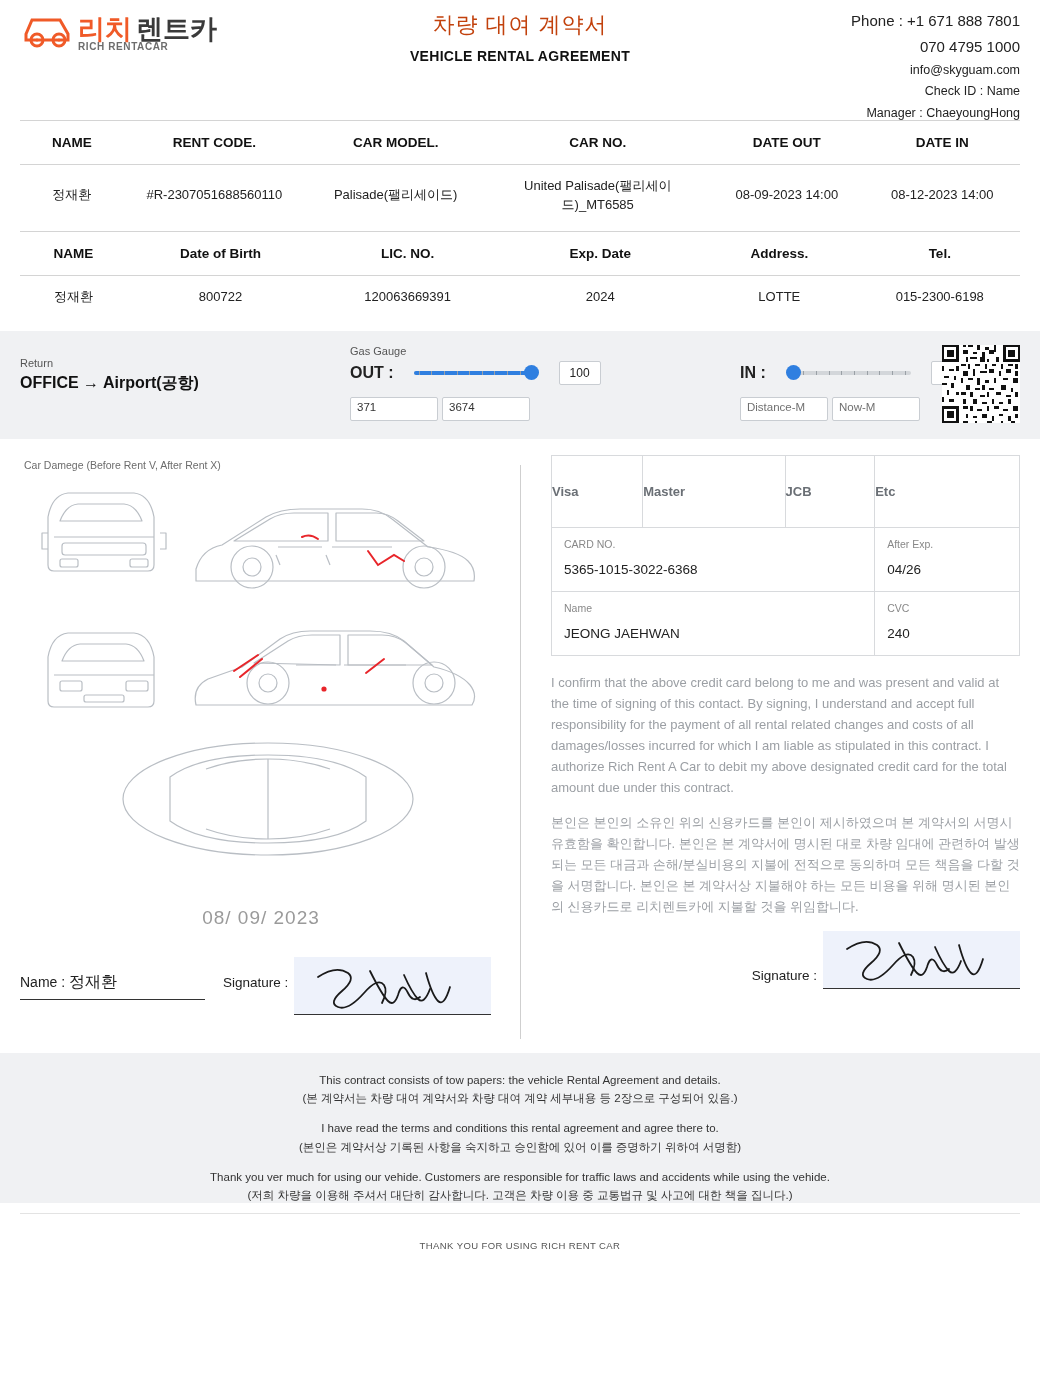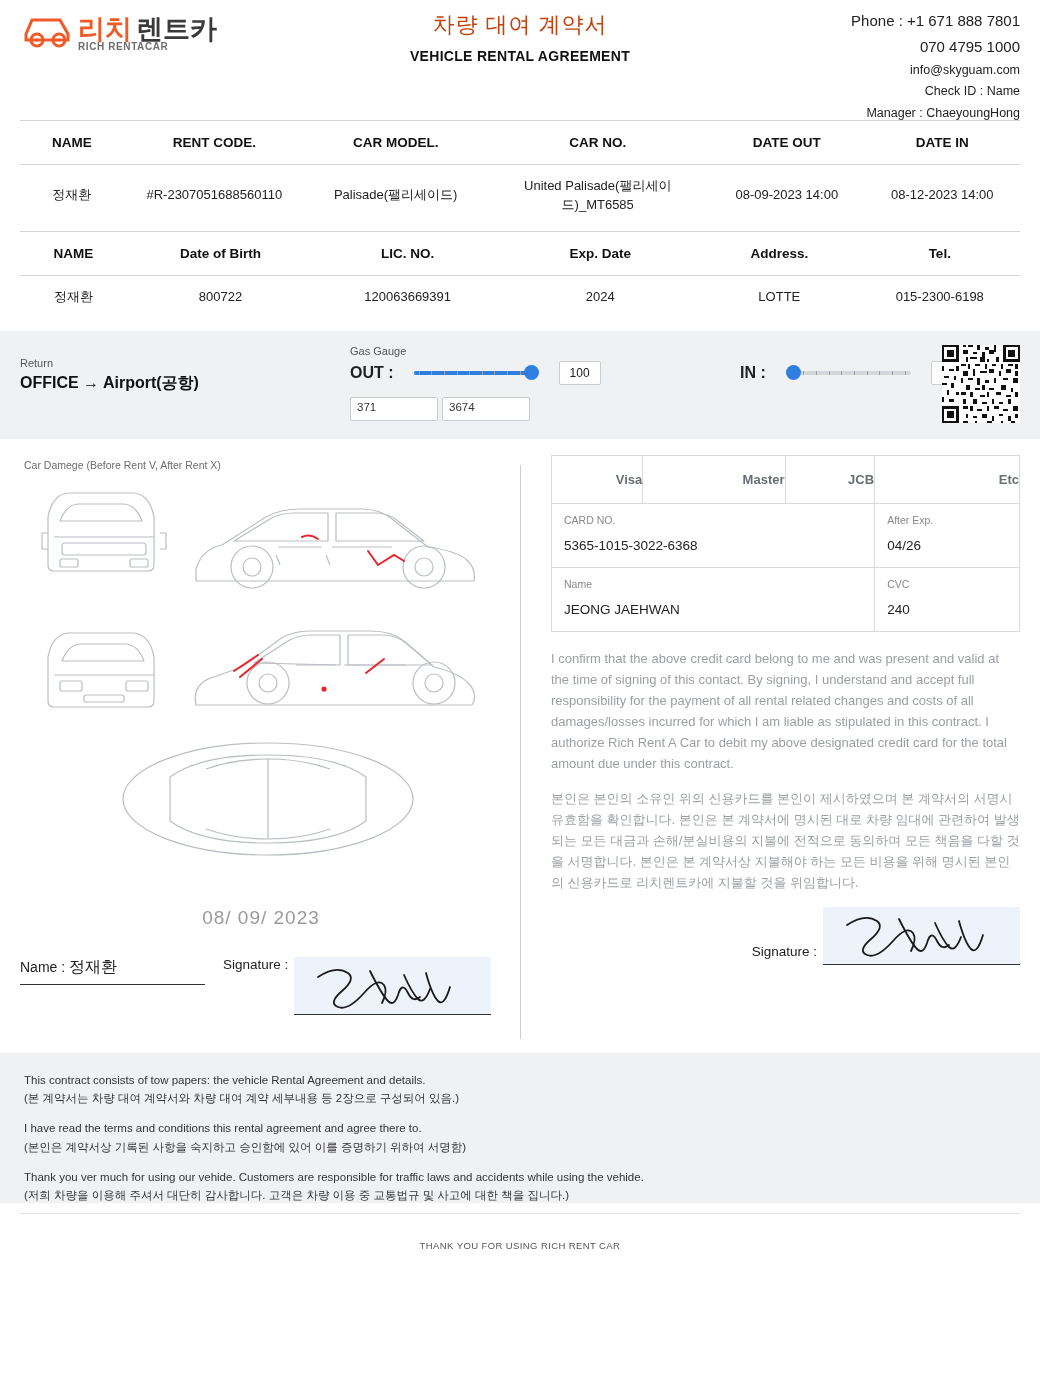--- a/index.html
+++ b/index.html
@@ -54,40 +54,40 @@
   .in-col { width:300px; padding-left:20px; }
   .qr { position:absolute; right:20px; top:14px; }
 
   
   .body-area { display:flex; padding:16px 20px 0 20px; height:600px; }
   .left-col { width:500px; position:relative; padding-right:18px; }
   .divider { width:1px; background:#cfcfcf; margin:10px 0 0 0; }
   .right-col { flex:1; padding-left:30px; }
   .damage-label { font-size:10.5px; color:#6c6c6c; margin:4px 0 6px 4px; }
   .date-big { text-align:center; font-size:19px; color:#9a9a9a; letter-spacing:1px; margin-top:6px; }
-  .sign-row { display:flex; align-items:flex-start; margin-top:28px; }
+  .sign-row { display:flex; align-items:center; margin-top:28px; }
   .name-field { width:185px; border-bottom:1px solid #333; padding-bottom:6px; font-size:14px; }
   .name-val { font-size:16px; }
   .sig-label { font-size:13.5px; margin:0 6px 6px 18px; }
   .sig-box { width:197px; height:58px; background:#eef2fb; border-bottom:1px solid #333; position:relative; }
 
   
   table.card { width:100%; border-collapse:collapse; }
   table.card td { border:1px solid #d8dadd; }
-  .cardtype { text-align:right; font-size:13px; font-weight:bold; color:#6a6f75; padding:16px 0; }
+  .cardtype { text-align:left; font-size:13px; font-weight:bold; color:#6a6f75; padding:28px 0; }
   .cardcell { padding:10px 12px 14px 12px; }
   .cardcell .k { font-size:10.5px; color:#888; margin-bottom:12px; }
   .cardcell .v { font-size:13.5px; color:#222; }
   .confirm { font-size:13px; line-height:1.62; color:#9b9fa4; margin-top:16px; }
   .confirm p { margin:0 0 14px 0; }
   .sig-row-right { display:flex; align-items:flex-end; justify-content:flex-end; margin-top:10px; }
   .sig-box2 { width:197px; height:58px; background:#eef2fb; border-bottom:1px solid #333; position:relative; }
 
   
-  .footer { background:#f0f1f3; margin-top:14px; padding:18px 24px 20px 24px; font-size:11.5px; color:#333; line-height:1.6; height:150px; }
+  .footer { background:#f0f1f3; margin-top:14px; padding:18px 24px 20px 24px; font-size:11.5px; color:#333; line-height:1.6; height:150px;text-align:center; }
   .footer p { margin:0 0 12px 0; }
   .thankyou { text-align:center; font-size:9.5px; color:#555; letter-spacing:0.4px; padding-top:26px; border-top:1px solid #e3e3e3; margin:10px 20px 0 20px; }
 </style>
 </head>
 <body>
 
 <div class="page">
 
   <div class="header">
     <div class="logo">
@@ -210,20 +210,24 @@
               <i></i>
               <i></i>
               <i></i>
               <i></i>
               <i></i>
               <i></i>
             </span>
           <span class="knob" style="left:0px"></span>
         </span>
         <span class="numbox">0</span>
+      </div>
+      <div class="inputs-row">
+        <span class="txtbox ph">Distance-M</span>
+        <span class="txtbox ph">Now-M</span>
       </div>
     </div>
 
     <div class="qr">
       <svg width="78" height="78" viewBox="0 0 33 33" shape-rendering="crispEdges">
         <rect width="33" height="33" fill="#fff"></rect>
         <g fill="#111">
           <rect x="0" y="0" width="7" height="7"></rect>
             <rect x="1" y="1" width="5" height="5" fill="#fff"></rect>
             <rect x="2" y="2" width="3" height="3"></rect>

